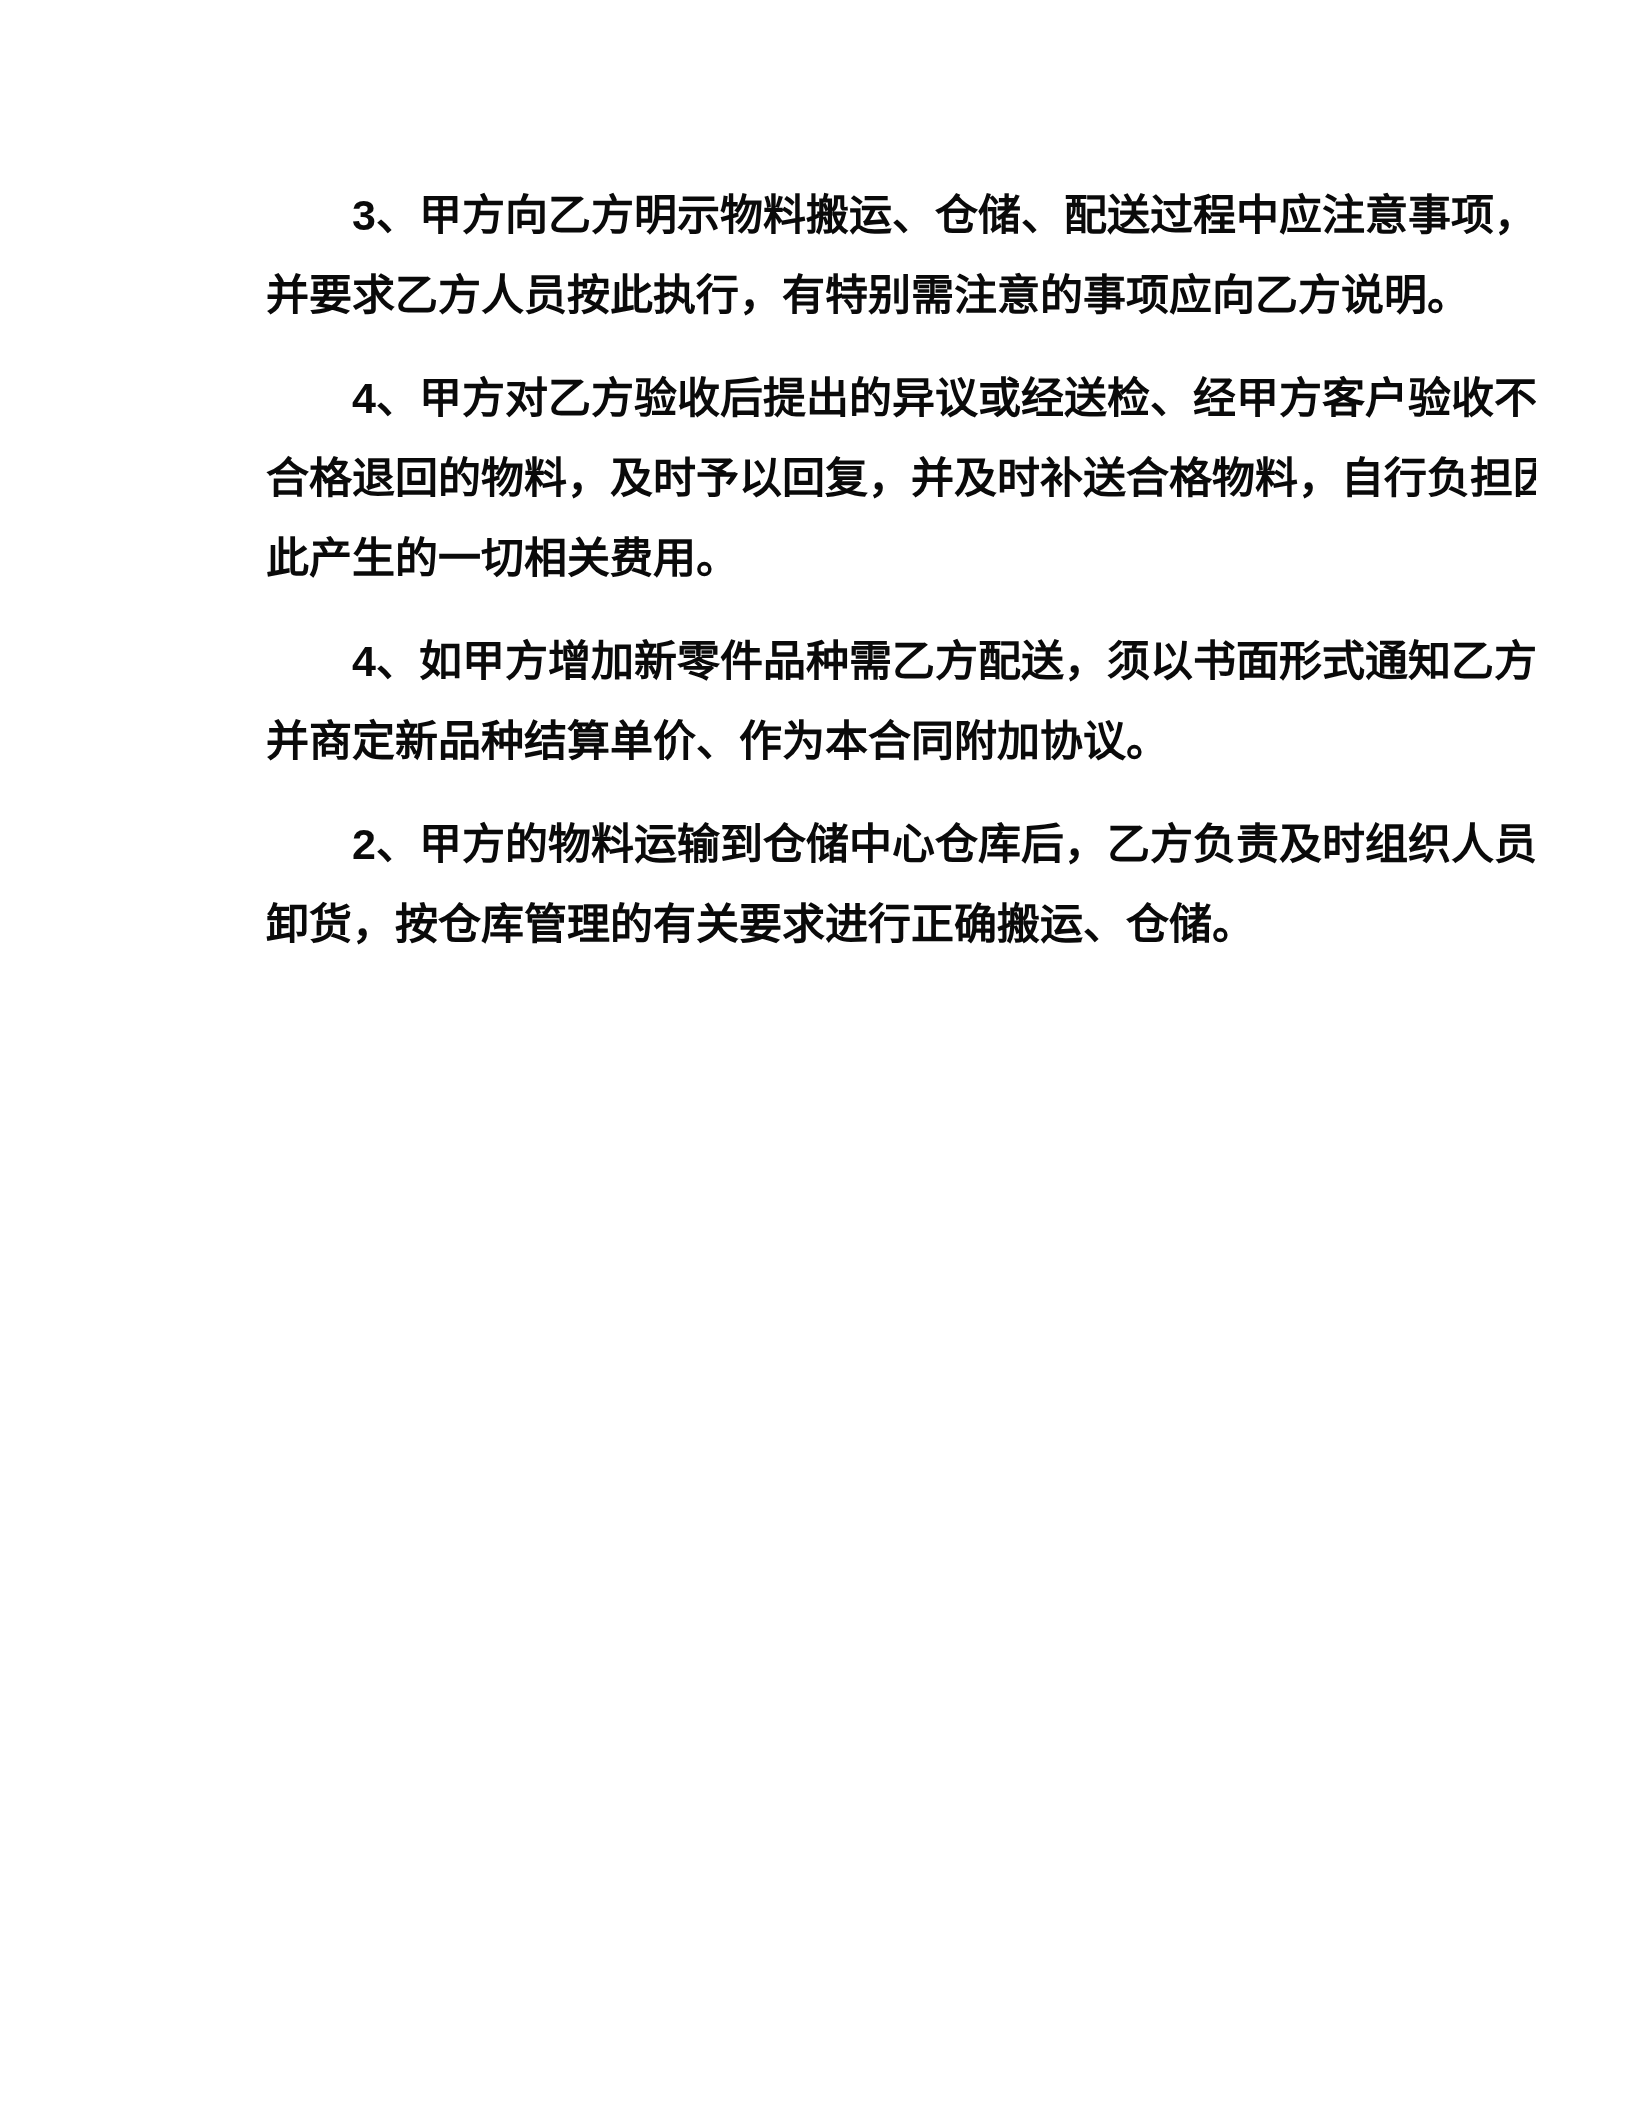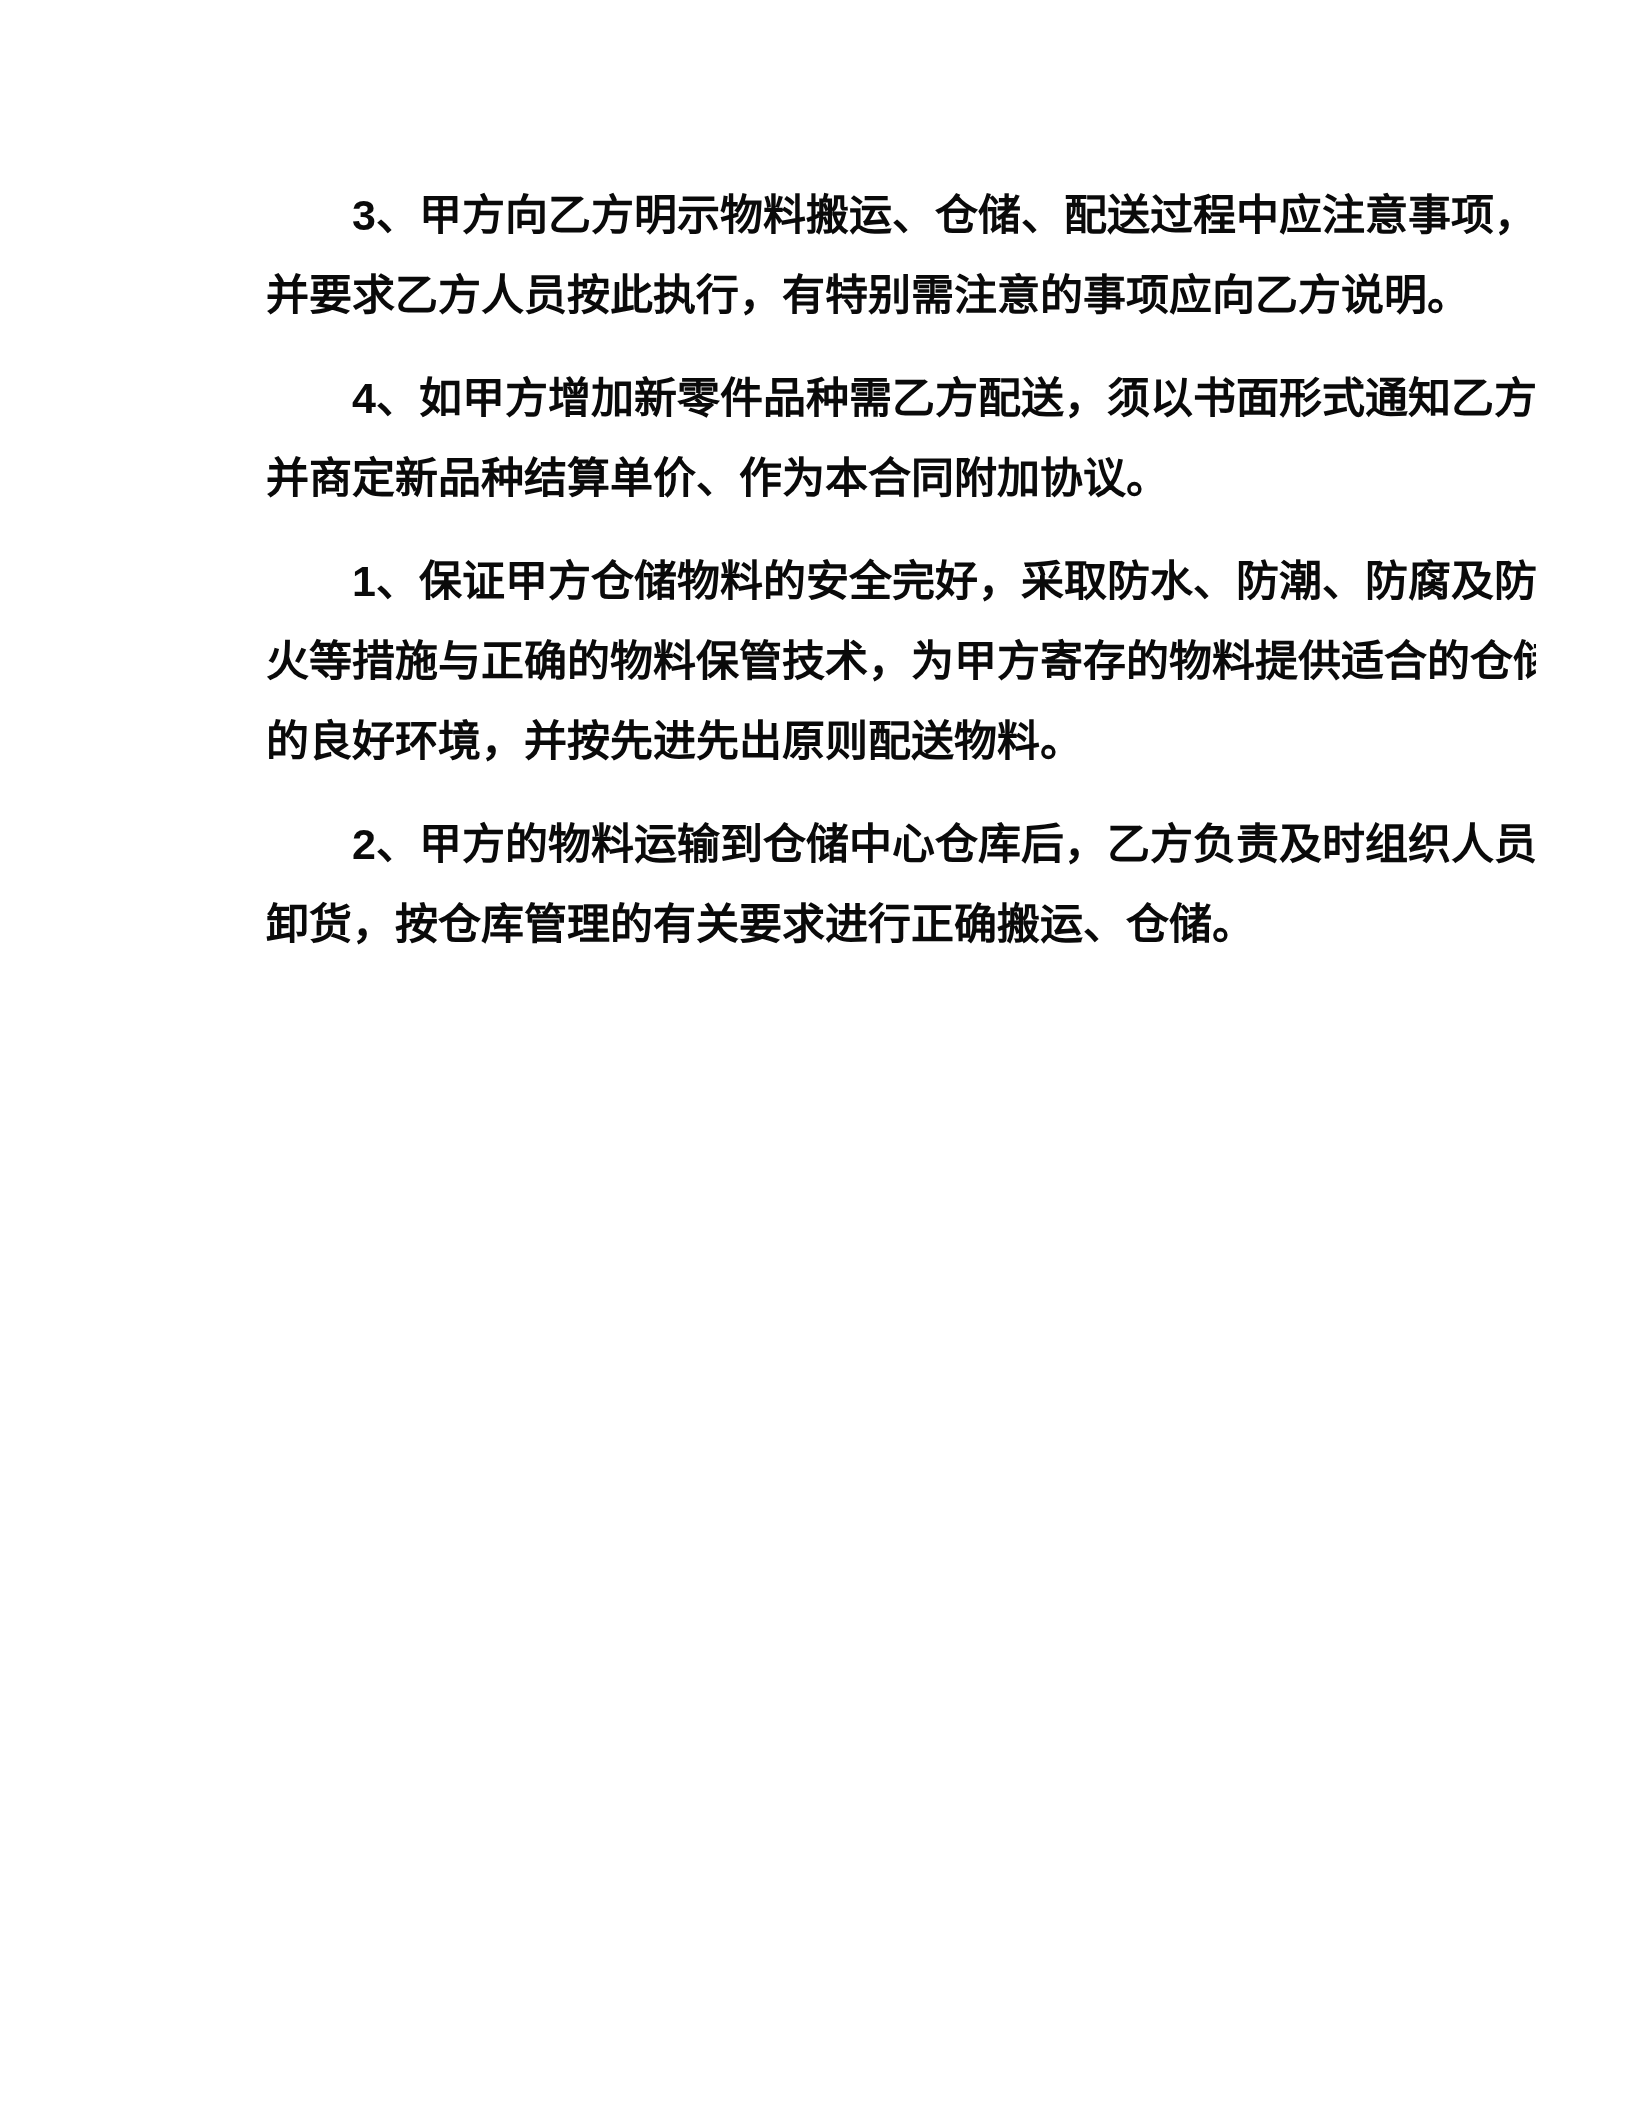--- a/index.html
+++ b/index.html
@@ -36,17 +36,17 @@
   .doc-body p.heading {
     
   }
 </style>
 </head>
 <body>
 
 <div class="page">
   <div class="doc-body">
     <p>3、甲方向乙方明示物料搬运、仓储、配送过程中应注意事项，并要求乙方人员按此执行，有特别需注意的事项应向乙方说明。</p>
+    <p>4、甲方对乙方验收后提出的异议或经送检、经甲方客户验收不合格退回的物料，及时予以回复，并及时补送合格物料，自行负担因此产生的一切相关费用。</p>
     <p>4、如甲方增加新零件品种需乙方配送，须以书面形式通知乙方并商定新品种结算单价、作为本合同附加协议。</p>
-    <p>1、保证甲方仓储物料的安全完好，采取防水、防潮、防腐及防火等措施与正确的物料保管技术，为甲方寄存的物料提供适合的仓储的良好环境，并按先进先出原则配送物料。</p>
     <p>2、甲方的物料运输到仓储中心仓库后，乙方负责及时组织人员卸货，按仓库管理的有关要求进行正确搬运、仓储。</p>
   </div>
 </div>
 
 </body></html>

